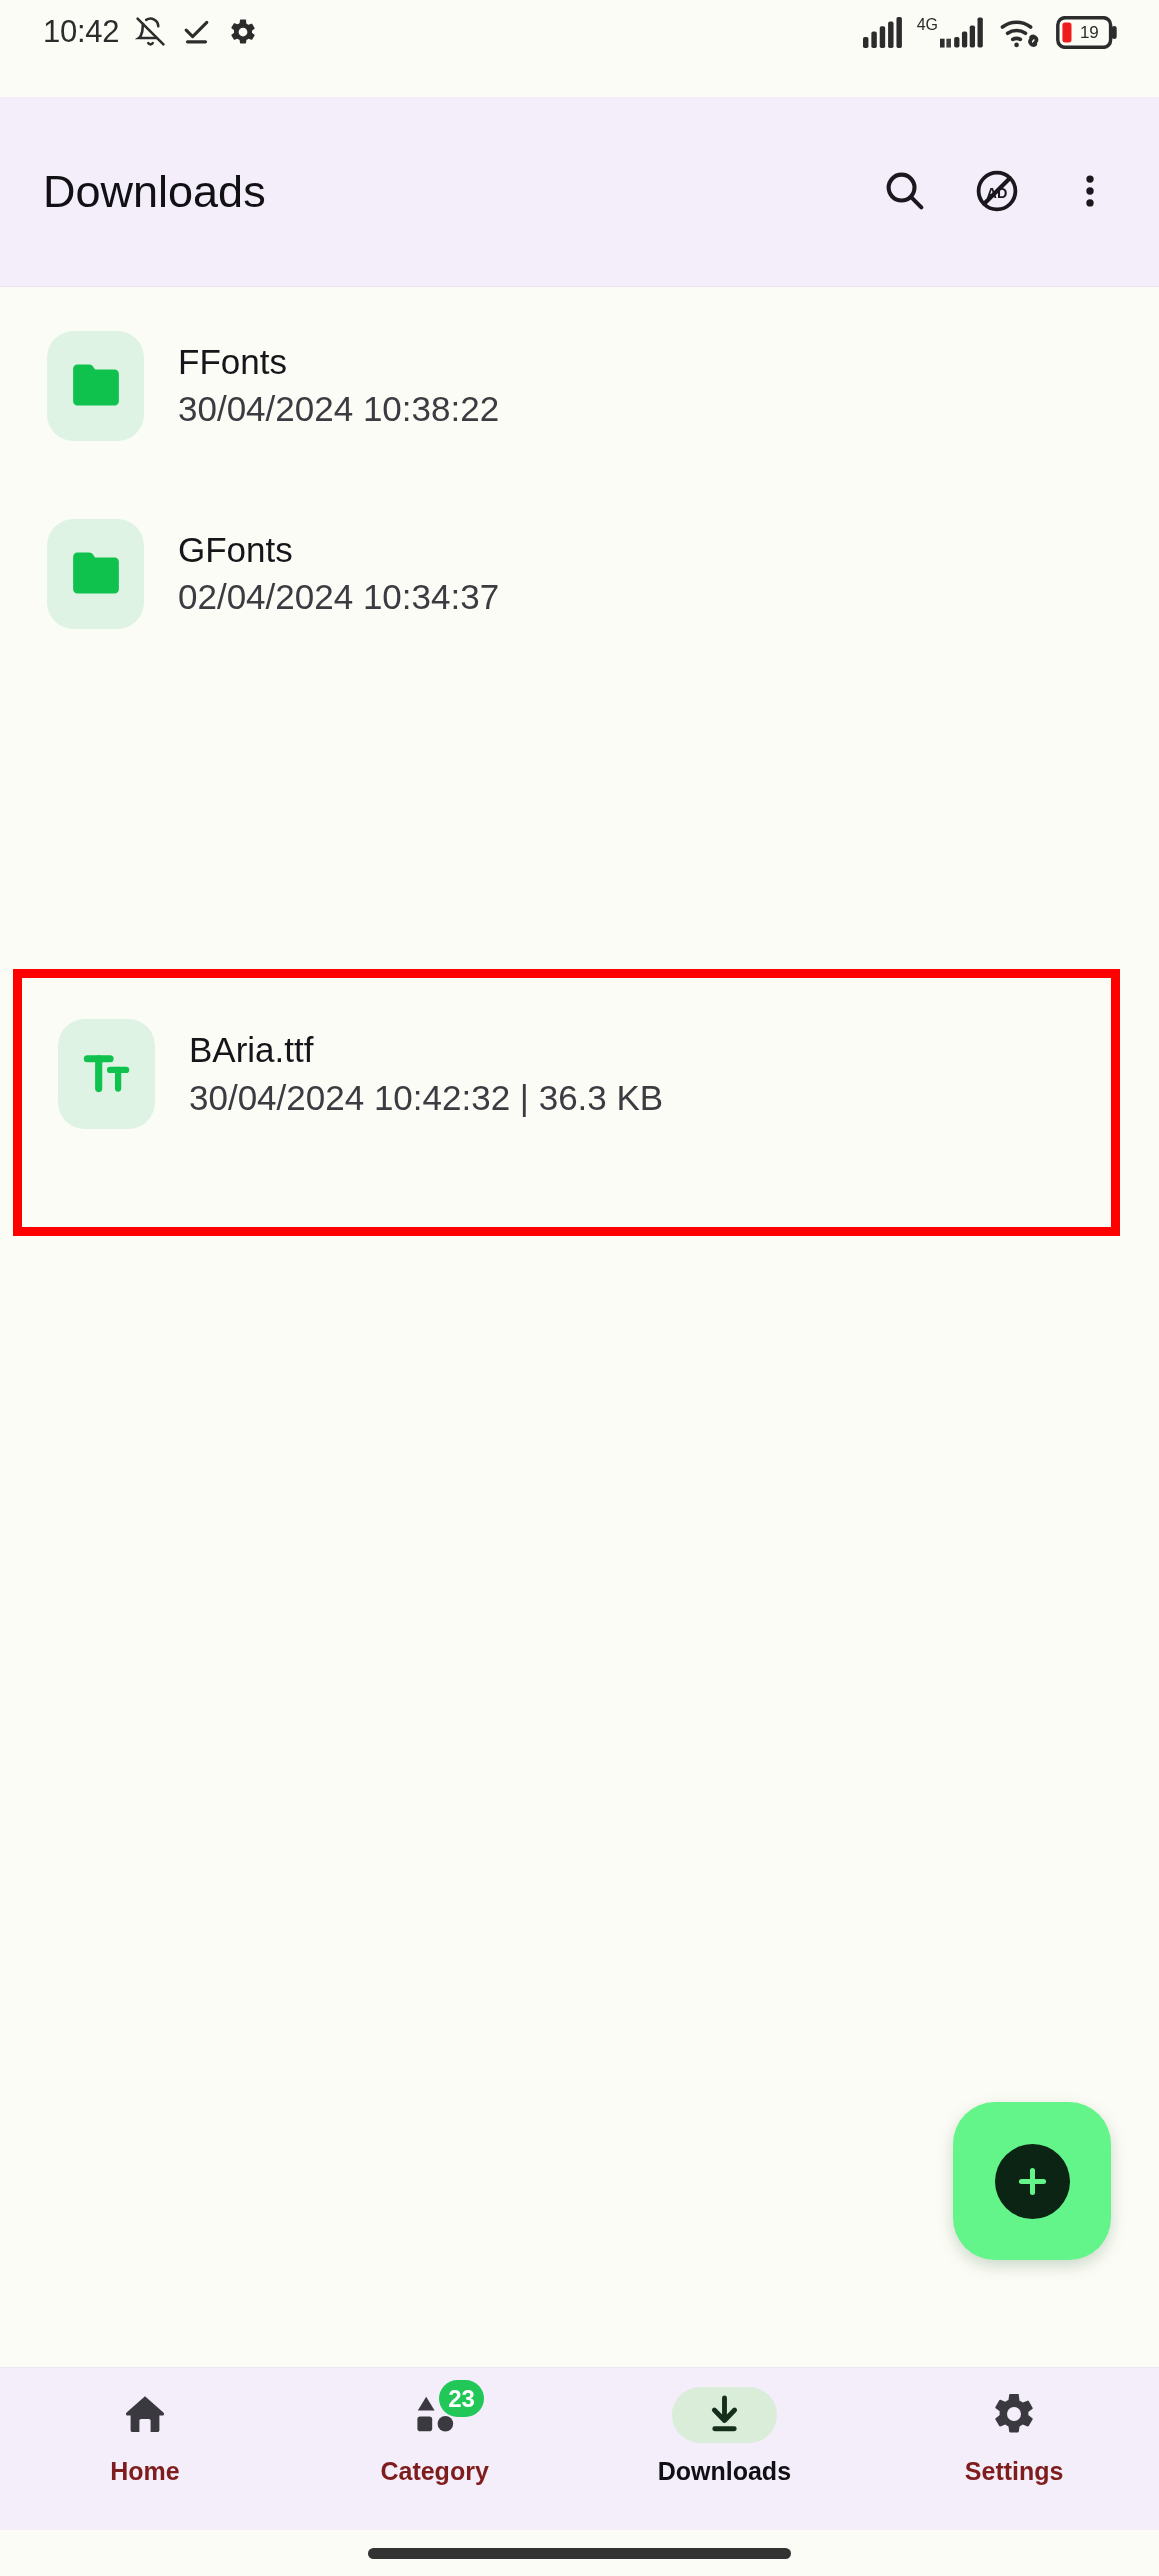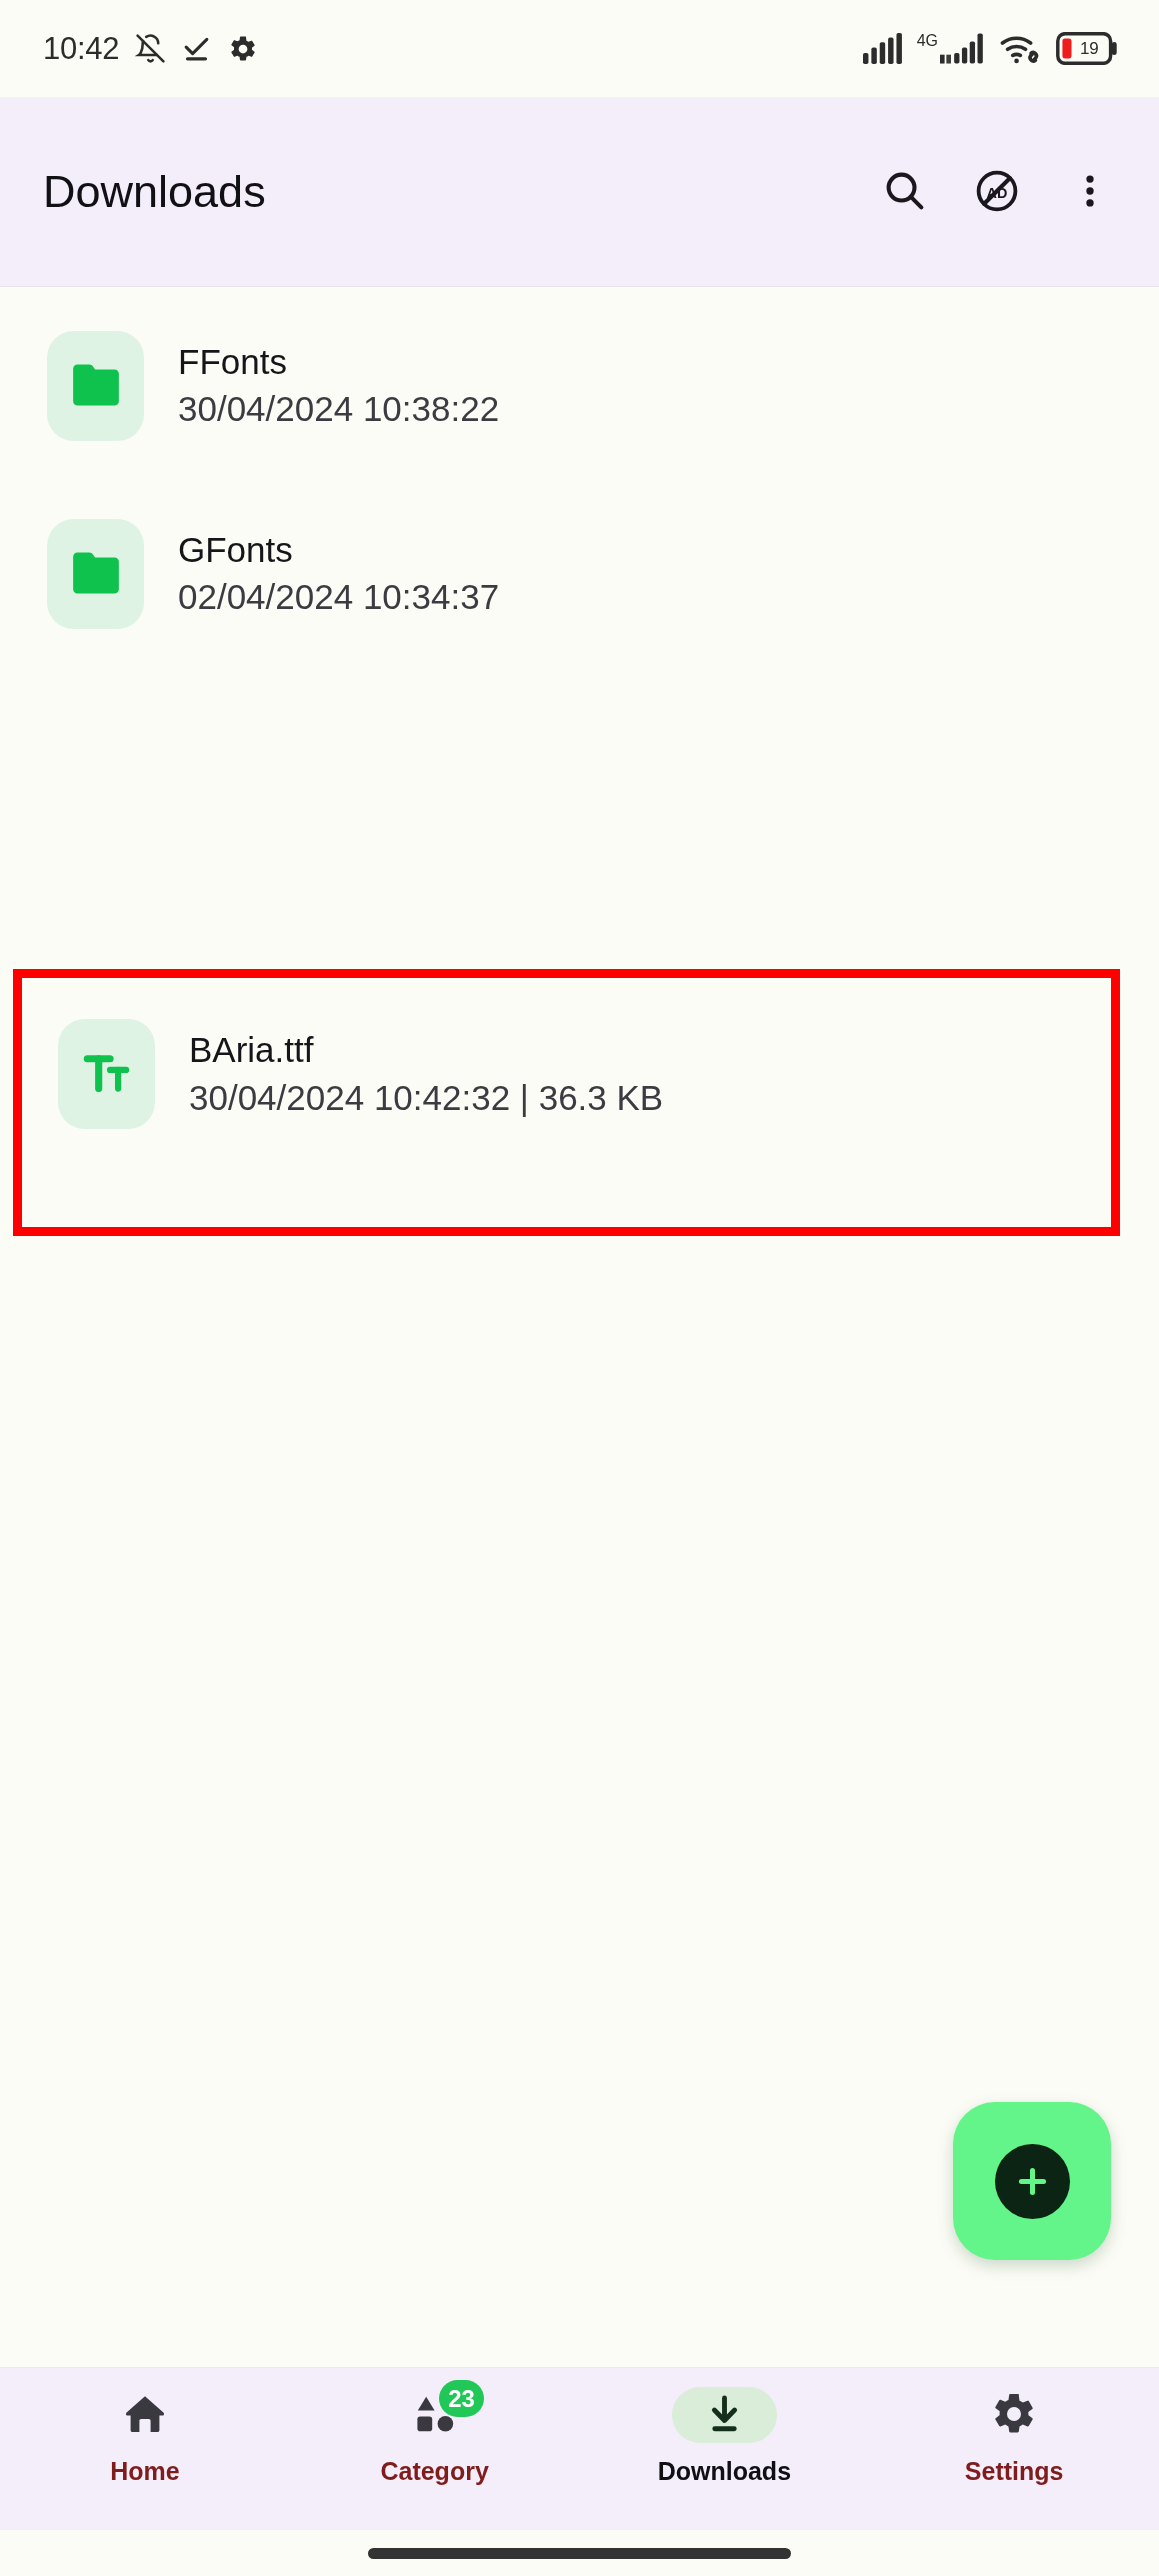--- a/index.html
+++ b/index.html
@@ -21,23 +21,23 @@
     display: flex;
     flex-direction: column;
   }
 
   
   .status-bar {
     height: 97px;
     flex: 0 0 97px;
     background: #FCFCF6;
     display: flex;
-    align-items: center;
+    align-items: flex-start;
     justify-content: space-between;
-    padding: 0 40px 0 43px;
+    padding: 16px 40px 0 43px;
     box-sizing: border-box;
     border-radius: 7px;
   }
   .status-left {
     display: flex;
     align-items: center;
     gap: 15.7px;
   }
   .status-clock {
     font-size: 31px;

